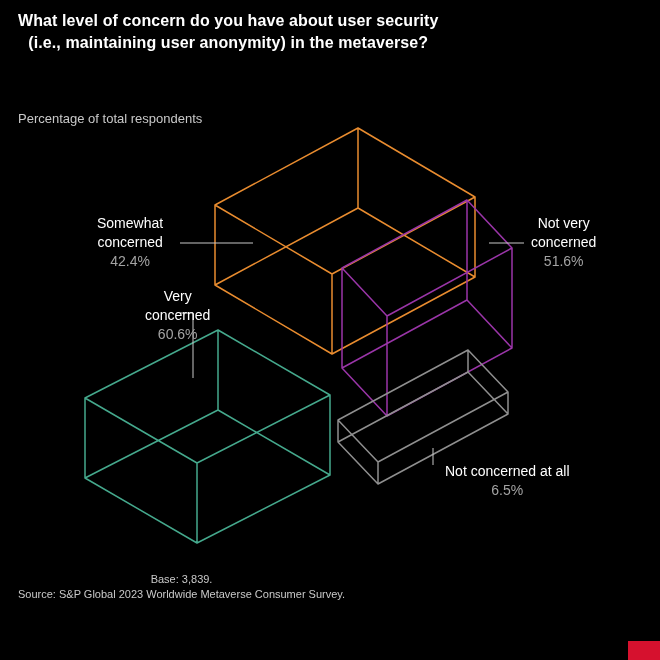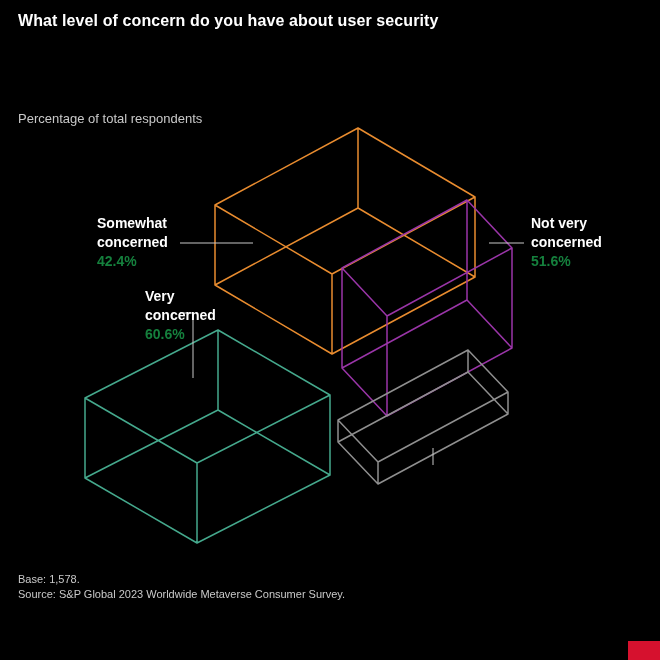--- a/index.html
+++ b/index.html
@@ -1,36 +1,37 @@
 <!DOCTYPE html>
 <html><head>
 <meta charset="utf-8">
 <style>
   html,body{margin:0;padding:0;background:#000;}
   .canvas{position:relative;width:660px;height:660px;background:#000;overflow:hidden;
-          font-family:"Liberation Sans",sans-serif;-webkit-font-smoothing:antialiased;}
+          font-family:"Liberation Sans",sans-serif;text-align:center;-webkit-font-smoothing:antialiased;}
   .title{position:absolute;left:18px;top:10px;color:#ffffff;font-size:16px;font-weight:bold;
          line-height:22px;letter-spacing:.1px;}
   .subtitle{position:absolute;left:18px;top:63px;color:#c9c9c9;font-size:13px;font-weight:normal;margin-top:48px;}
   svg.plot{position:absolute;left:0;top:0;}
   .box{fill:none;stroke-width:1.5;stroke-linejoin:round;}
   .leader{fill:none;stroke-width:1;}
   .cat-label{position:absolute;font-size:14px;line-height:19px;color:#ffffff;}
-  .cat-name{font-weight:bold;}
-  .cat-value{font-weight:bold;color:#15803d;}
+  .cat-name{font-weight:normal;}
+  .cat-value{font-weight:normal;color:#a3a3a3;}
   .footer{position:absolute;left:18px;top:572px;color:#c9c9c9;font-size:11px;line-height:14.5px;}
   .brand-mark{position:absolute;right:0;bottom:0;width:32px;height:19px;}
 </style>
 </head>
 <body>
 
 <div class="canvas">
 
   <div class="title">
     <div>What level of concern do you have about user security</div>
+    <div>(i.e., maintaining user anonymity) in the metaverse?</div>
   </div>
   <div class="subtitle">Percentage of total respondents</div>
 
   <svg class="plot" width="660" height="660" viewBox="0 0 660 660">
     <path class="box" d="M215,205 L358,128 L475,197 L332,274 Z M215,285 L358,208 L475,277 L332,354 Z M215,205 L215,285 M358,128 L358,208 M475,197 L475,277 M332,274 L332,354" stroke="#E98C2F"></path>
     <path class="box" d="M342,268 L467,200 L512,248 L387,316 Z M342,368 L467,300 L512,348 L387,416 Z M342,268 L342,368 M467,200 L467,300 M512,248 L512,348 M387,316 L387,416" stroke="#9A35A8"></path>
     <path class="box" d="M85,398 L218,330 L330,395 L197,463 Z M85,478 L218,410 L330,475 L197,543 Z M85,398 L85,478 M218,330 L218,410 M330,395 L330,475 M197,463 L197,543" stroke="#45A98D"></path>
     <path class="box" d="M338,420 L468,350 L508,392 L378,462 Z M338,442 L468,372 L508,414 L378,484 Z M338,420 L338,442 M468,350 L468,372 M508,392 L508,414 M378,462 L378,484" stroke="#8F8F8F"></path>
 
     <path class="leader" d="M180,243 L253,243" stroke="#C8C8C8"></path>
@@ -50,21 +51,25 @@
     <div class="cat-name">concerned</div>
     <div class="cat-value">51.6%</div>
   </div>
 
   <div class="cat-label" style="left:97px;top:287px;margin-left:48px;">
     <div class="cat-name">Very</div>
     <div class="cat-name">concerned</div>
     <div class="cat-value">60.6%</div>
   </div>
 
+  <div class="cat-label" style="left:445px;top:462px;">
+    <div class="cat-name">Not concerned at all</div>
+    <div class="cat-value">6.5%</div>
+  </div>
 
   <div class="footer">
-    <div>Base: 1,578.</div>
+    <div>Base: 3,839.</div>
     <div>Source: S&amp;P Global 2023 Worldwide Metaverse Consumer Survey.</div>
   </div>
 
   <div class="brand-mark" style="background: rgb(214, 17, 46);"></div>
 
 </div>
 
 </body></html>

